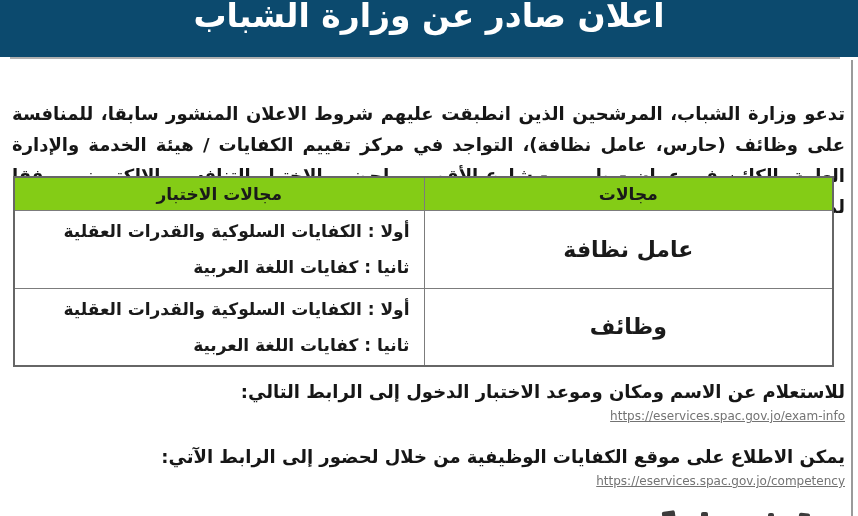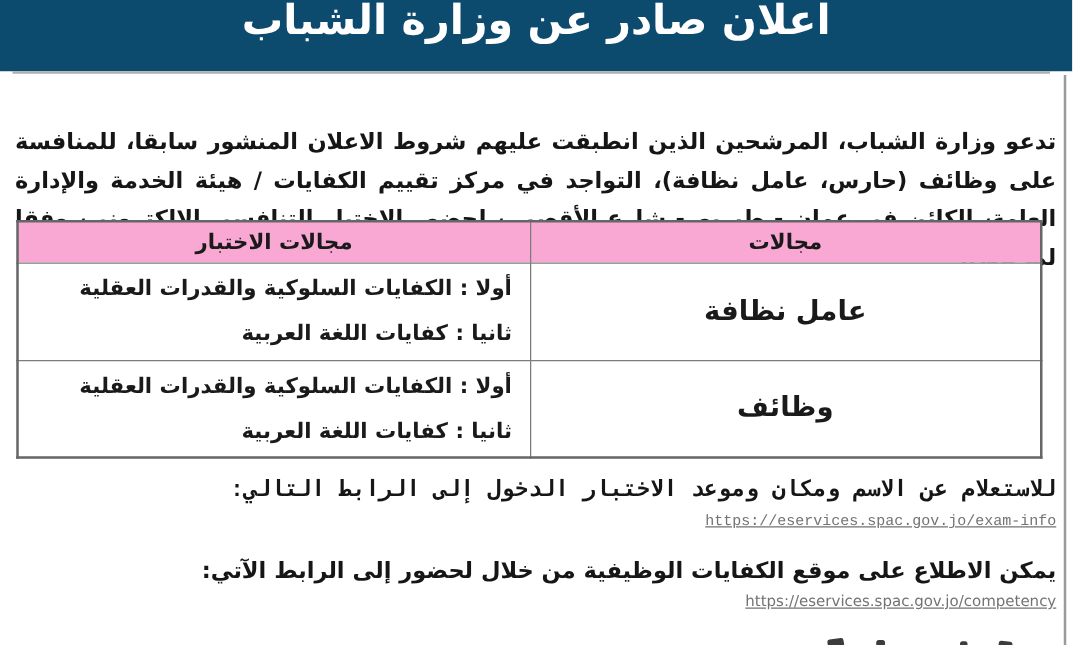--- a/index.html
+++ b/index.html
@@ -66,21 +66,21 @@
     width: 819px;
     border-collapse: collapse;
     direction: rtl;
     table-layout: fixed;
   }
   .jobs-table, .jobs-table th, .jobs-table td {
     border: 1px solid #7c7c7c;
   }
   .jobs-table { border: 2px solid #666666; }
   .jobs-table th {
-    background: #f9a8d4;
+    background: #84cc16;
     height: 33px;
     font-size: 17px;
     font-weight: bold;
     text-align: center;
     color: #1a1a1a;
   }
   .col-job { width: 409px; }
   .col-areas { width: 410px; }
   .jobs-table td { background: #ffffff; color: #1a1a1a; }
   .job-cell {
@@ -110,21 +110,21 @@
   .link-block .url {
     display: inline-block;
     direction: ltr;
     margin-top: 7px;
     font-size: 12px;
     color: #737373;
     text-decoration: underline;
     text-align: center;
   }
   .link-block { display: flex; flex-direction: column; align-items: flex-start; }
-  .block-exam { top: 381px; font-family: Liberation Mono, monospace; }
+  .block-exam { top: 381px; }
   .block-competency { top: 446px; }
   .link-block .url-row { width: 100%; text-align: right; direction: ltr; }
 
   
   .clipped-tops { position: absolute; bottom: 0; left: 0; width: 858px; height: 8px; overflow: hidden; }
   .clipped-tops span { position: absolute; background: #3c3c3c; border-radius: 2px 2px 0 0; }
   .tip-a { left: 662px; top: 3px; width: 13px; height: 6px; transform: rotate(-8deg); }
   .tip-b { left: 701px; top: 4px; width: 7px; height: 6px; }
   .tip-c { left: 768px; top: 5px; width: 6px; height: 4px; }
   .tip-d { left: 799px; top: 5px; width: 11px; height: 4px; transform: rotate(6deg); }

